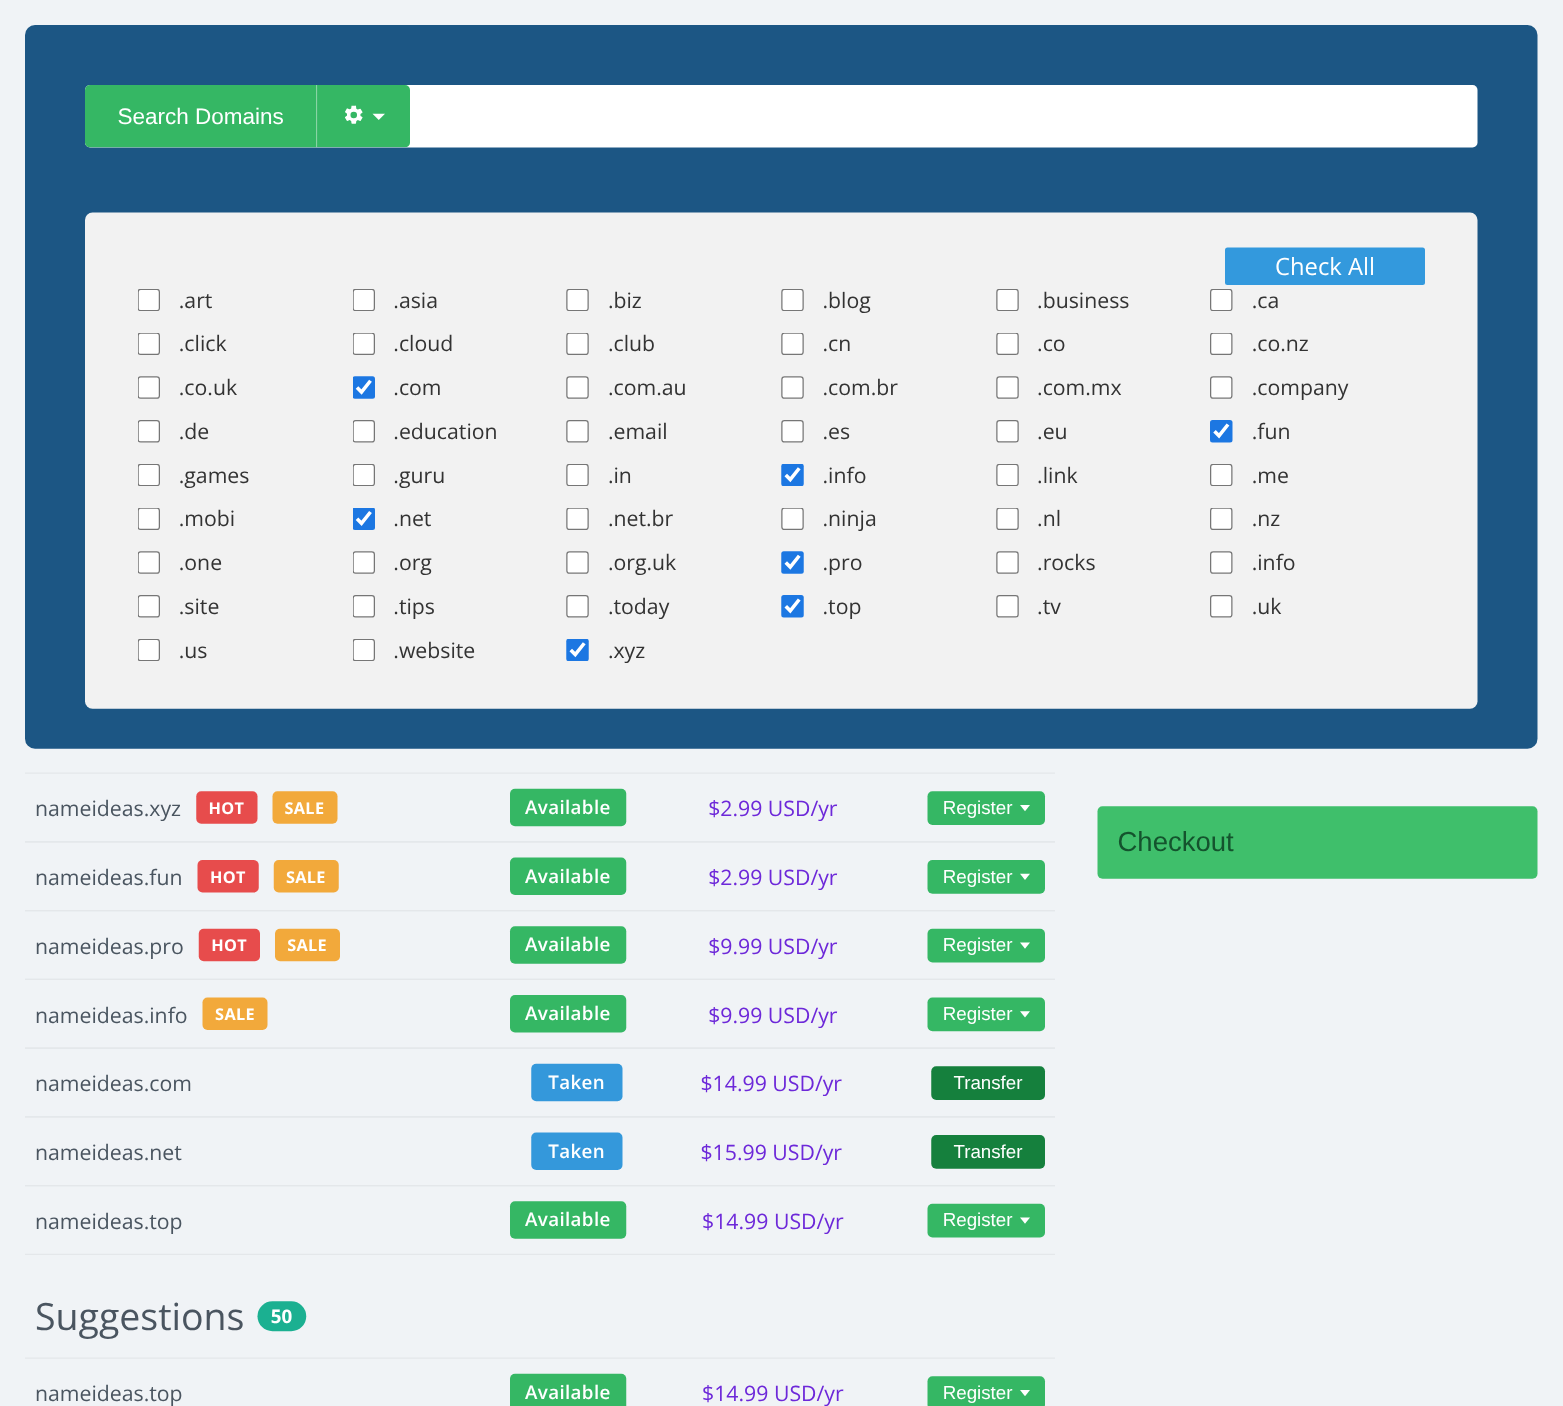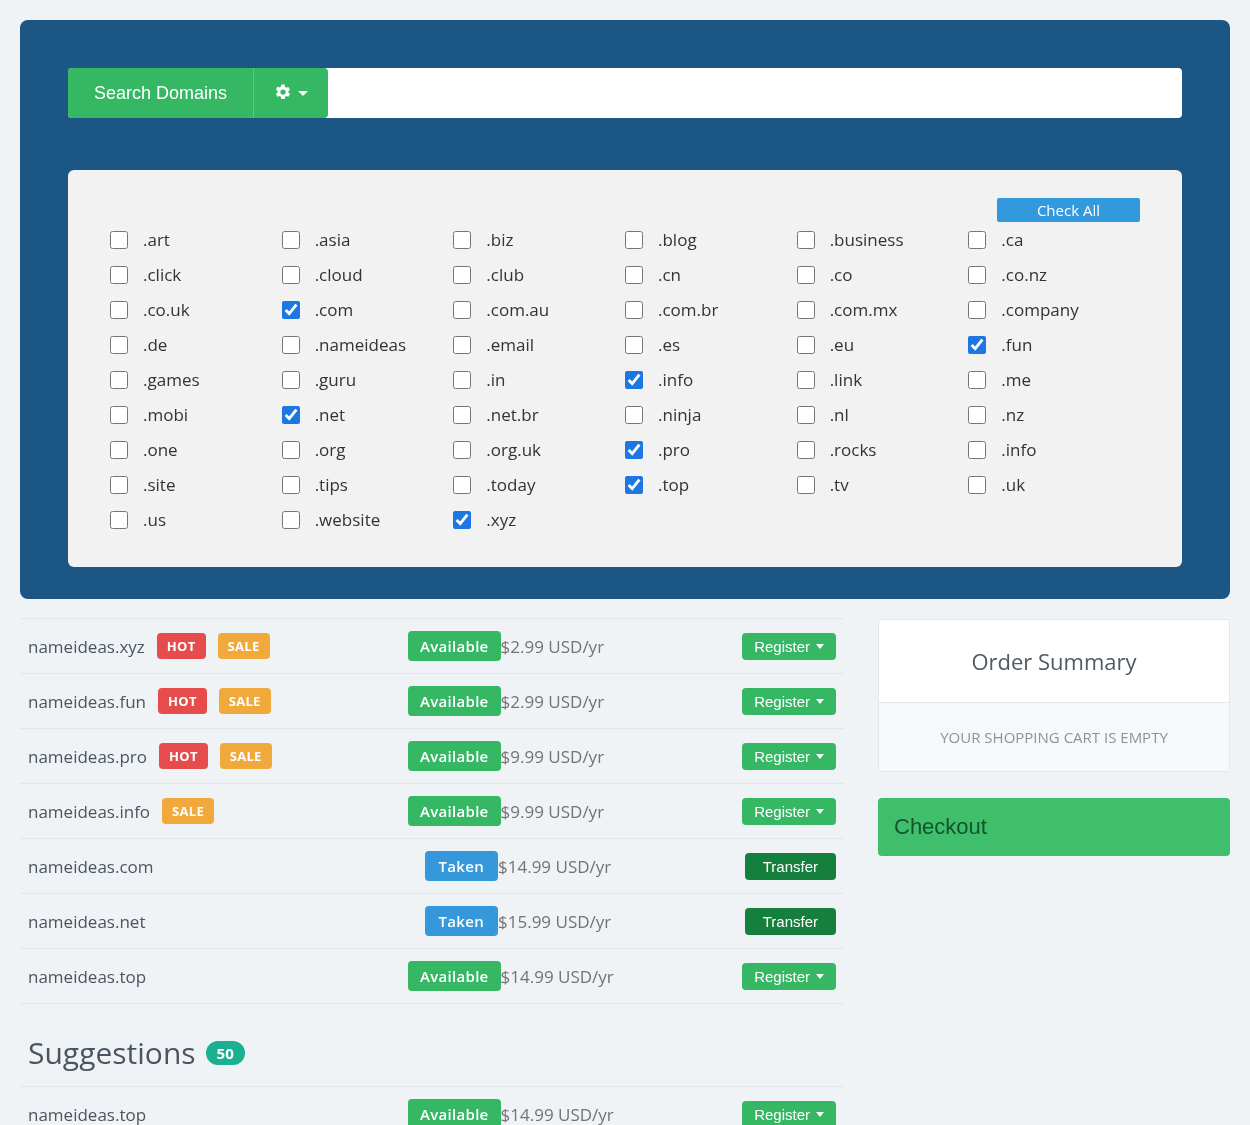--- a/index.html
+++ b/index.html
@@ -66,21 +66,21 @@
     border-radius: 6px;
     padding: 28px 42px 36px 42px;
     position: relative;
   }
   .check-all {
     position: absolute;
     top: 28px;
     right: 42px;
     background: #3399dd;
     color: #fff;
-    font-size: 15px;
+    font-size: 19px;
     padding: 2px 40px;
     border-radius: 2px;
     cursor: pointer;
   }
   .tld-grid {
     margin-top: 30px;
     display: grid;
     grid-template-columns: repeat(6, 1fr);
     column-gap: 0;
     row-gap: 12px;
@@ -109,21 +109,21 @@
     display: flex;
     align-items: center;
     padding: 12px 8px;
     border-bottom: 1px solid #e4e7ea;
     border-top: 1px solid #e4e7ea;
     margin-top: -1px;
     font-size: 17px;
   }
   .domain-cell { flex: 0 0 380px; display: flex; align-items: center; gap: 12px; color: #4a5560; }
   .status-cell { flex: 0 0 90px; text-align: right; border-radius: 15px; }
-  .price-cell { flex: 1; color: #737373; font-size: 17px;}
+  .price-cell { flex: 1; text-align: center; color: #6d28d9; font-size: 17px;}
   .action-cell { flex: 0 0 100px; text-align: right; }
   .badge {
     display: inline-block;
     color: #fff;
     font-size: 13px;
     font-weight: 700;
     padding: 4px 10px;
     border-radius: 4px;
     letter-spacing: 0.3px;
   }
@@ -284,21 +284,21 @@
         <label class="tld-item">
           <input type="checkbox" style="">
           <span>.company</span>
         </label>
         <label class="tld-item">
           <input type="checkbox" style="">
           <span>.de</span>
         </label>
         <label class="tld-item">
           <input type="checkbox" style="">
-          <span>.nameideas</span>
+          <span>.education</span>
         </label>
         <label class="tld-item">
           <input type="checkbox" style="">
           <span>.email</span>
         </label>
         <label class="tld-item">
           <input type="checkbox" style="">
           <span>.es</span>
         </label>
         <label class="tld-item">
@@ -517,19 +517,15 @@
           <div class="price-cell">$14.99 USD/yr</div>
           <div class="action-cell"><button class="act-btn act-register">
               <span>Register</span>
               <span class="caret-sm"></span>
             </button></div>
         </div>
       </div>
   </div>
 
   <div class="side-col">
-    <div class="order-card">
-      <div class="order-title">Order Summary</div>
-      <div class="order-empty">YOUR SHOPPING CART IS EMPTY</div>
-    </div>
     <button class="checkout-btn">Checkout</button>
   </div>
 </div>
 
 </body></html>

